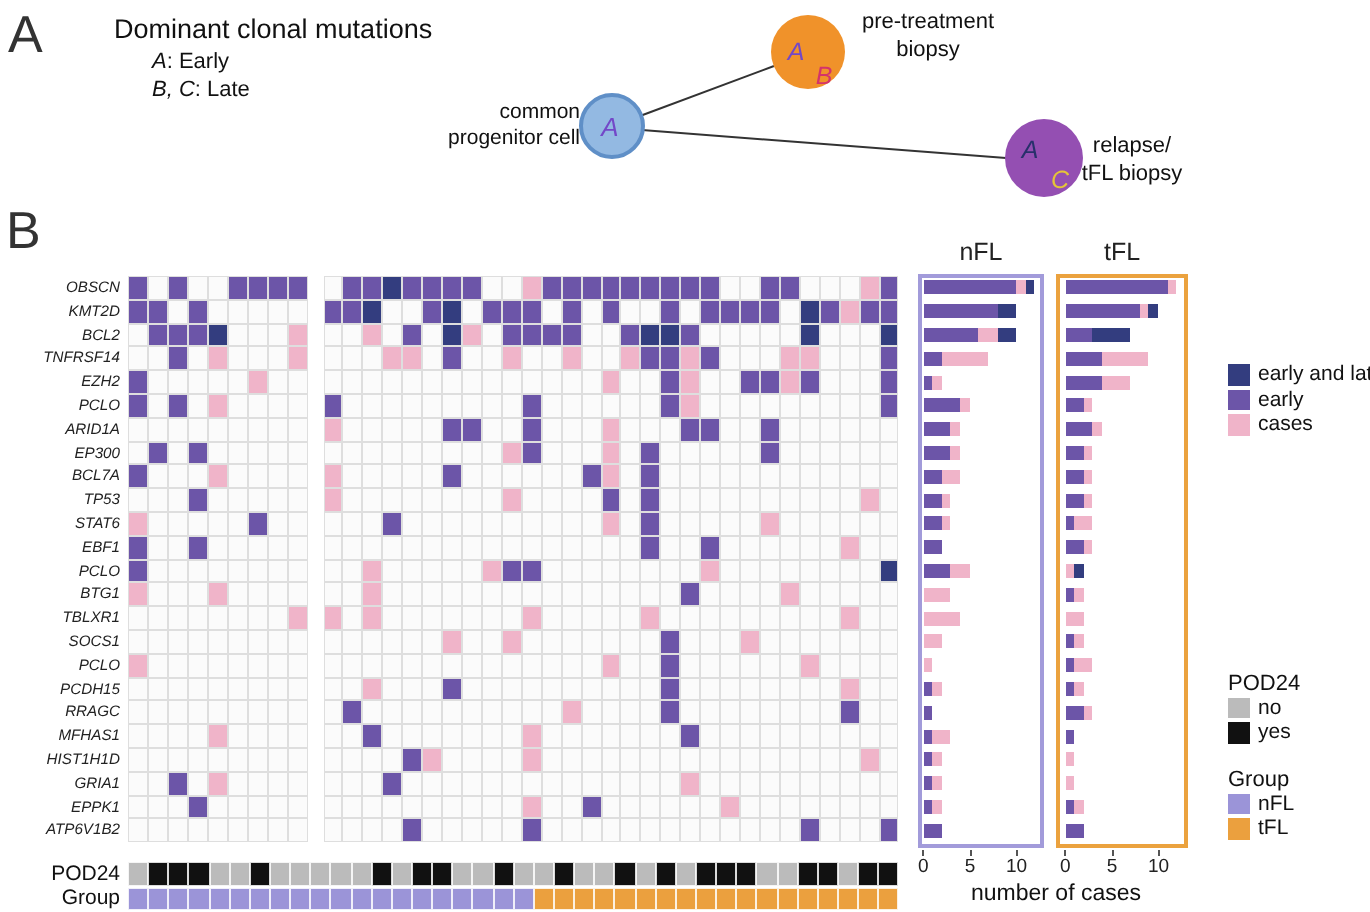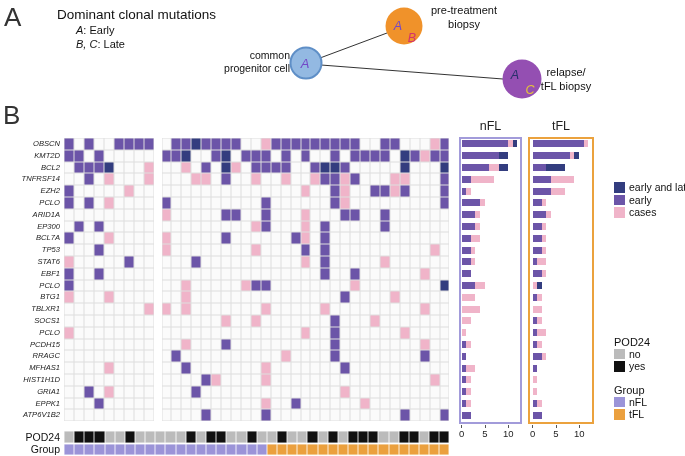--- a/index.html
+++ b/index.html
@@ -67,20 +67,21 @@
 
   <div class="ann-label" style="top:431px">POD24</div>
   <div class="ann-label" style="top:443px">Group</div>
 
   <div class="bar-panel nfl"></div>
   <div class="bar-panel tfl"></div>
 
   <div class="panel-title" style="left:459px;width:63px">nFL</div>
   <div class="panel-title" style="left:528px;width:66px">tFL</div>
 
+  <div class="xlabel">number of cases</div>
 
   <div class="legend-title" style="top:336px">POD24</div>
   <div class="legend-title" style="top:384px">Group</div>
 <div class="gene-label" style="top: 138px;">OBSCN</div>
     <div class="cell" style="left: 64px; top: 138px; width: 10px; height: 11.8px; background: rgb(108, 85, 168);"></div>
     <div class="cell" style="left: 74px; top: 138px; width: 10px; height: 11.8px; background: rgb(251, 251, 251);"></div>
     <div class="cell" style="left: 84px; top: 138px; width: 10px; height: 11.8px; background: rgb(108, 85, 168);"></div>
     <div class="cell" style="left: 94px; top: 138px; width: 10px; height: 11.8px; background: rgb(251, 251, 251);"></div>
     <div class="cell" style="left: 104px; top: 138px; width: 10px; height: 11.8px; background: rgb(251, 251, 251);"></div>
     <div class="cell" style="left: 114px; top: 138px; width: 10px; height: 11.8px; background: rgb(108, 85, 168);"></div>

